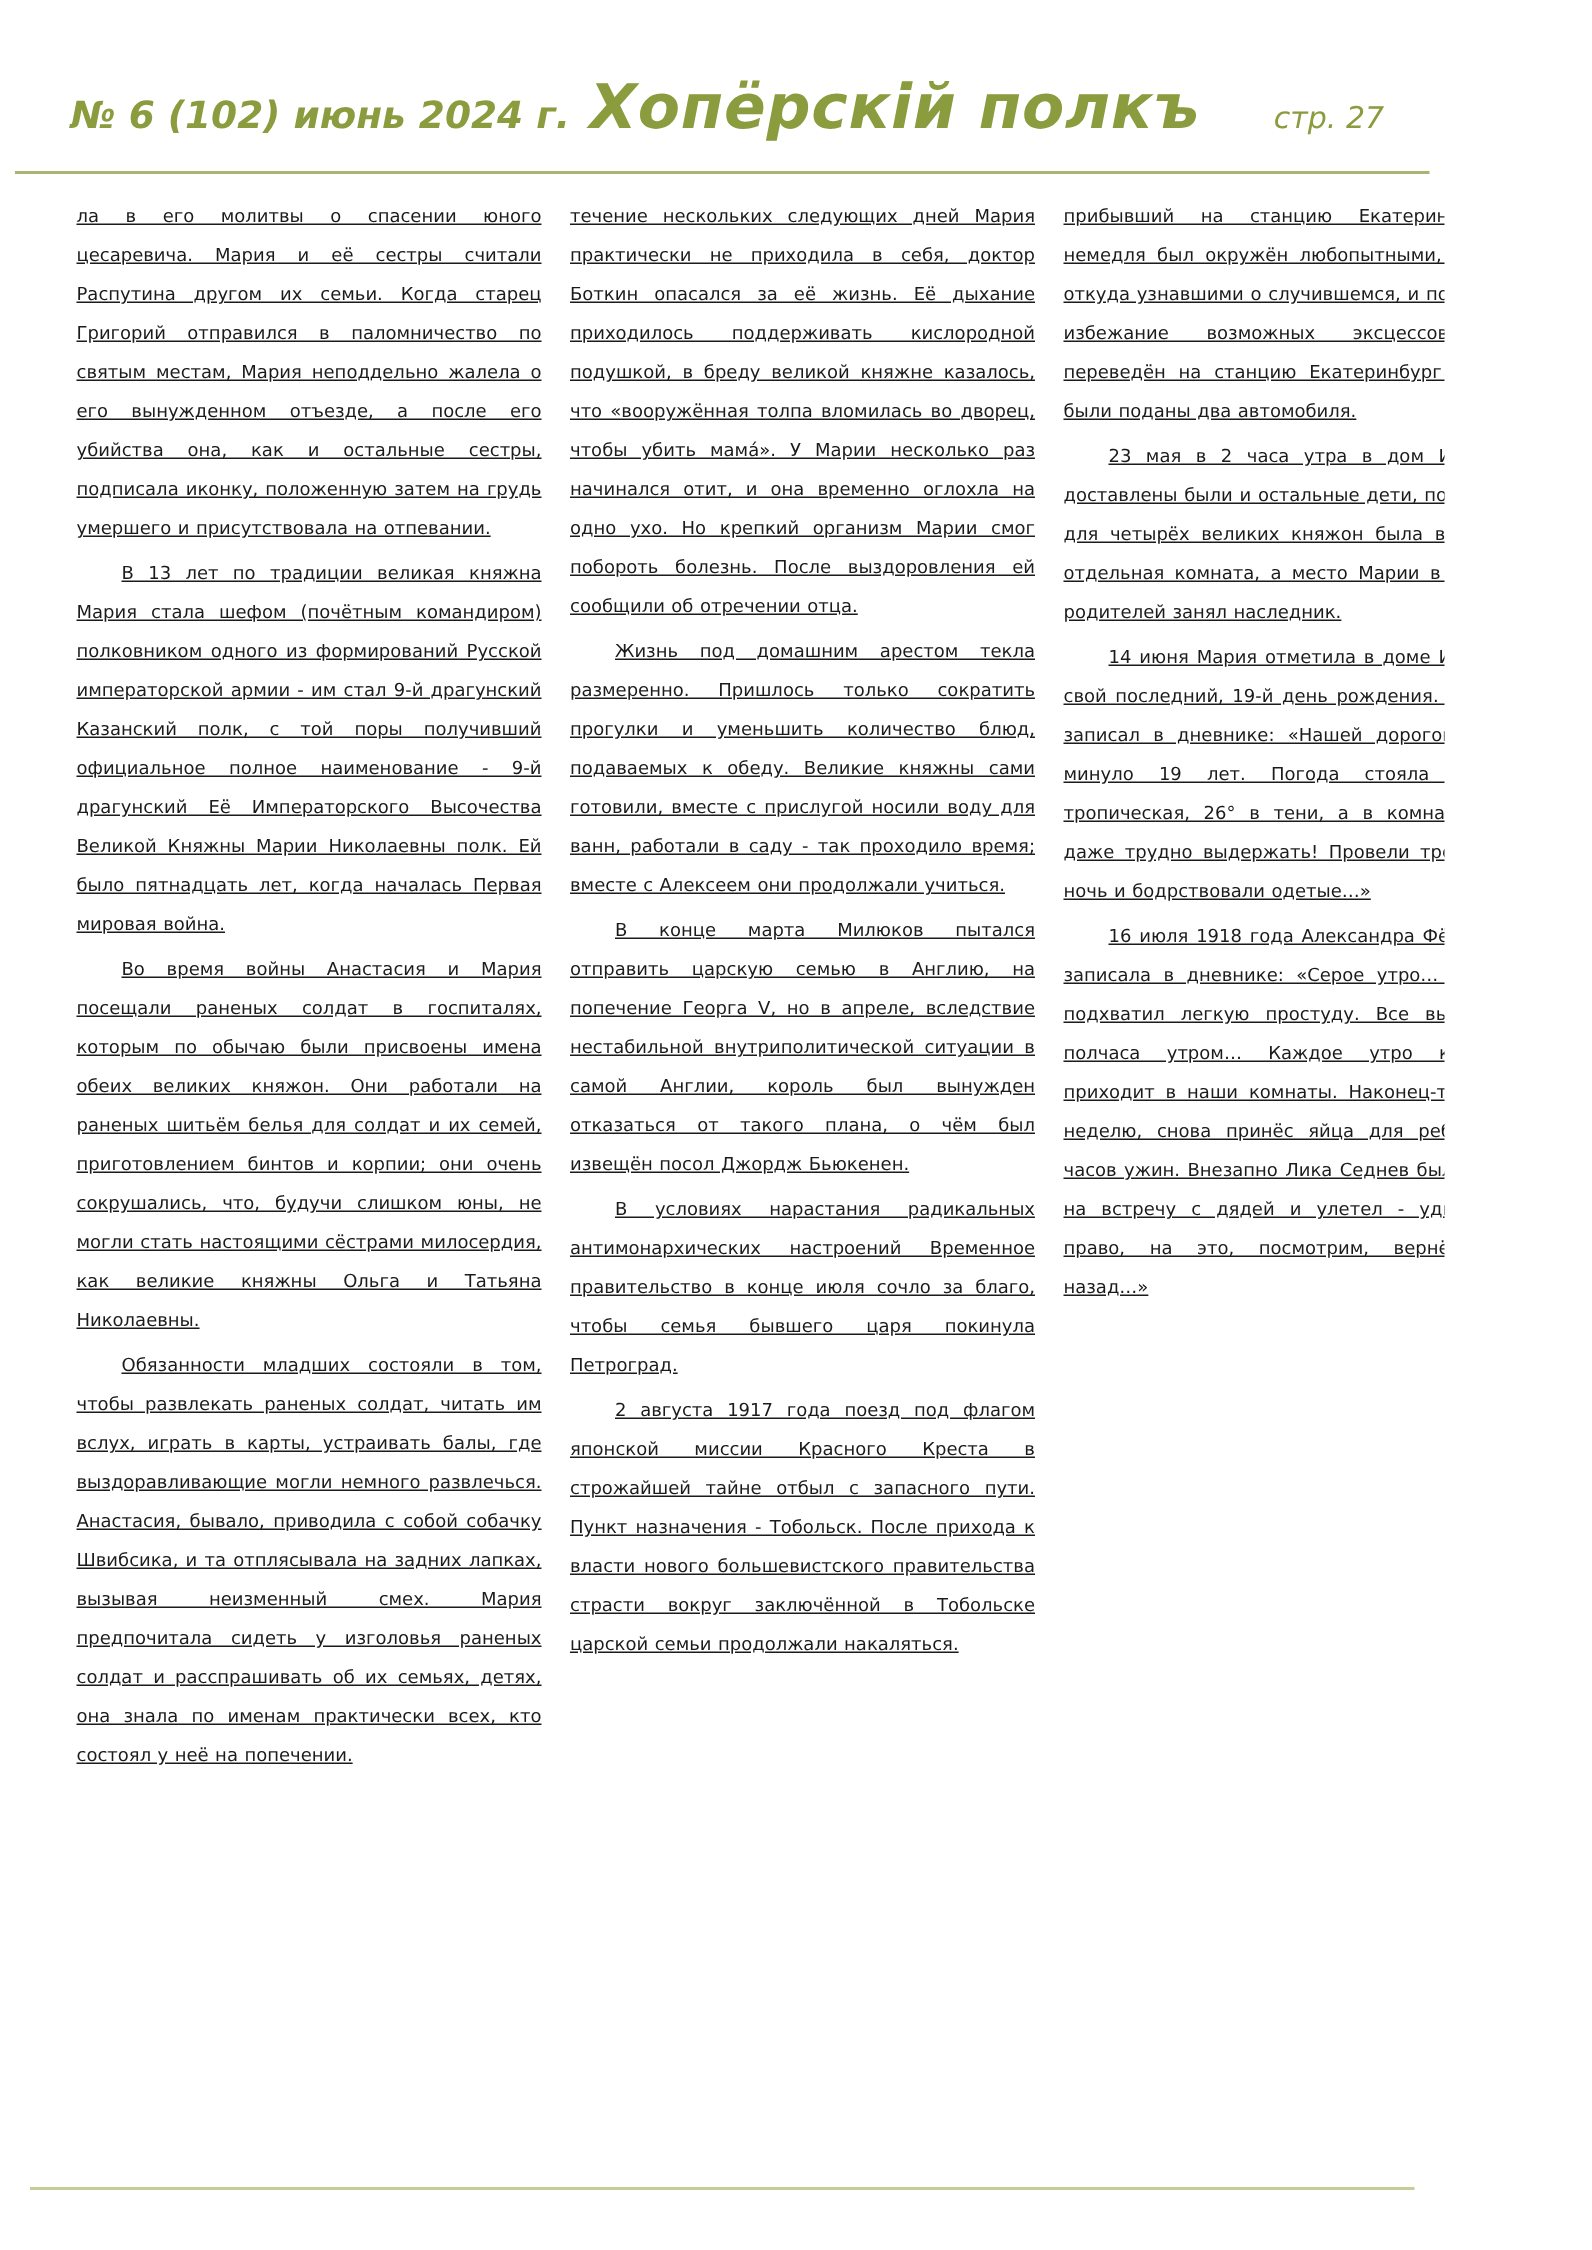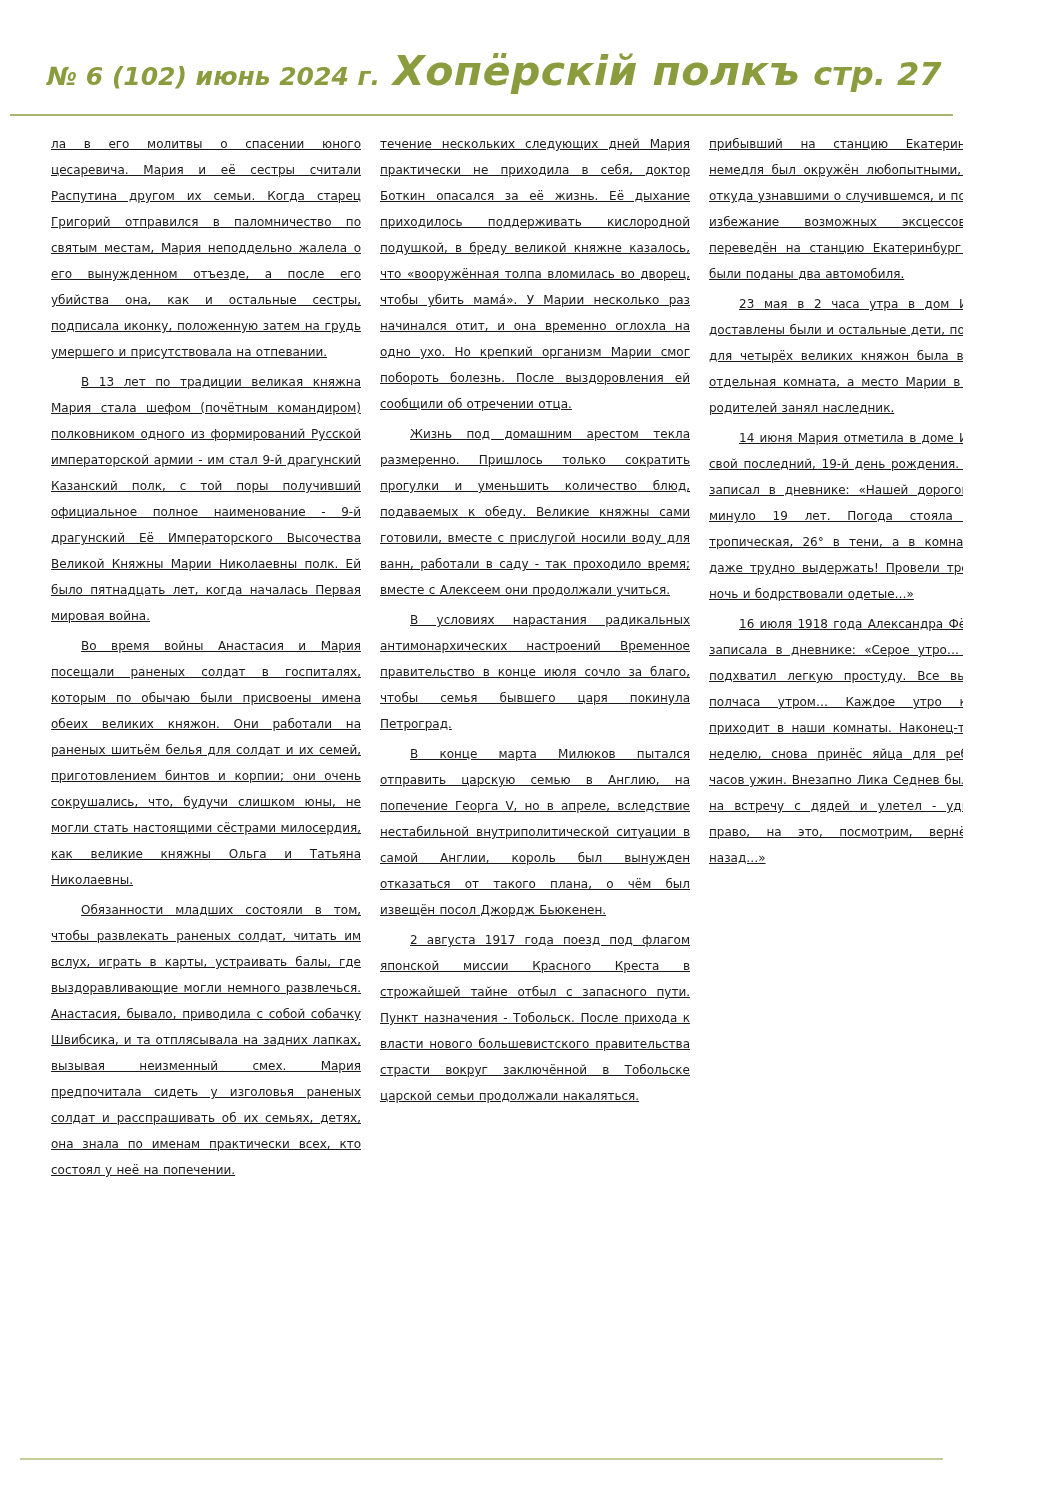--- a/index.html
+++ b/index.html
@@ -22,22 +22,22 @@
   }
   .issue {
     font-size: 25px; font-weight: bold; font-style: italic;
     justify-self: start; white-space: nowrap;
   }
   .title {
     margin: 13px; font-size: 41px; font-weight: bold; font-style: italic;
     justify-self: center; white-space: nowrap; letter-spacing: 0.5px;
   }
   .pageno {
-    font-size: 32px; font-weight: bold; font-style: italic;
-    justify-self: end; white-space: nowrap;
+    font-size: 20px; font-weight: normal; font-style: italic;
+    justify-self: end; white-space: nowrap; margin-left: 36px;
   }
   .rule {
     height: 0; border-top: 2px solid #a9b470;
     margin: 0 10px;
   }
   .rule.top { margin-top: 6px; }
   .rule.bottom { position: absolute; left: 10px; right: 10px; bottom: 40px; border-top-color: #c6cd98; }
 
   
   .columns {
@@ -80,22 +80,22 @@
   <main class="columns">
     <div class="col">
         <p class="para">ла в его молитвы о спасении юного цесаревича. Мария и её сестры считали Распутина другом их семьи. Когда старец Григорий отправился в паломничество по святым местам, Мария неподдельно жалела о его вынужденном отъезде, а после его убийства она, как и остальные сестры, подписала иконку, положенную затем на грудь умершего и присутствовала на отпевании.</p>
         <p class="para indent">В 13 лет по традиции великая княжна Мария стала шефом (почётным командиром) полковником одного из формирований Русской императорской армии - им стал 9-й драгунский Казанский полк, с той поры получивший официальное полное наименование - 9-й драгунский Её Императорского Высочества Великой Княжны Марии Николаевны полк. Ей было пятнадцать лет, когда началась Первая мировая война.</p>
         <p class="para indent">Во время войны Анастасия и Мария посещали раненых солдат в госпиталях, которым по обычаю были присвоены имена обеих великих княжон. Они работали на раненых шитьём белья для солдат и их семей, приготовлением бинтов и корпии; они очень сокрушались, что, будучи слишком юны, не могли стать настоящими сёстрами милосердия, как великие княжны Ольга и Татьяна Николаевны.</p>
         <p class="para indent">Обязанности младших состояли в том, чтобы развлекать раненых солдат, читать им вслух, играть в карты, устраивать балы, где выздоравливающие могли немного развлечься. Анастасия, бывало, приводила с собой собачку Швибсика, и та отплясывала на задних лапках, вызывая неизменный смех. Мария предпочитала сидеть у изголовья раненых солдат и расспрашивать об их семьях, детях, она знала по именам практически всех, кто состоял у неё на попечении.</p>
       </div>
     <div class="col">
         <p class="para">течение нескольких следующих дней Мария практически не приходила в себя, доктор Боткин опасался за её жизнь. Её дыхание приходилось поддерживать кислородной подушкой, в бреду великой княжне казалось, что «вооружённая толпа вломилась во дворец, чтобы убить мамá». У Марии несколько раз начинался отит, и она временно оглохла на одно ухо. Но крепкий организм Марии смог побороть болезнь. После выздоровления ей сообщили об отречении отца.</p>
         <p class="para indent">Жизнь под домашним арестом текла размеренно. Пришлось только сократить прогулки и уменьшить количество блюд, подаваемых к обеду. Великие княжны сами готовили, вместе с прислугой носили воду для ванн, работали в саду - так проходило время; вместе с Алексеем они продолжали учиться.</p>
+        <p class="para indent">В конце марта Милюков пытался отправить царскую семью в Англию, на попечение Георга V, но в апреле, вследствие нестабильной внутриполитической ситуации в самой Англии, король был вынужден отказаться от такого плана, о чём был извещён посол Джордж Бьюкенен.</p>
         <p class="para indent">В условиях нарастания радикальных антимонархических настроений Временное правительство в конце июля сочло за благо, чтобы семья бывшего царя покинула Петроград.</p>
-        <p class="para indent">В конце марта Милюков пытался отправить царскую семью в Англию, на попечение Георга V, но в апреле, вследствие нестабильной внутриполитической ситуации в самой Англии, король был вынужден отказаться от такого плана, о чём был извещён посол Джордж Бьюкенен.</p>
         <p class="para indent">2 августа 1917 года поезд под флагом японской миссии Красного Креста в строжайшей тайне отбыл с запасного пути. Пункт назначения - Тобольск. После прихода к власти нового большевистского правительства страсти вокруг заключённой в Тобольске царской семьи продолжали накаляться.</p>
       </div>
     <div class="col">
         <p class="para">прибывший на станцию Екатеринбург I, немедля был окружён любопытными, невесть откуда узнавшими о случившемся, и потому, во избежание возможных эксцессов, был переведён на станцию Екатеринбург II, куда были поданы два автомобиля.</p>
         <p class="para indent">23 мая в 2 часа утра в дом Ипатьева доставлены были и остальные дети, после чего для четырёх великих княжон была выделена отдельная комната, а место Марии в спальне родителей занял наследник.</p>
         <p class="para indent">14 июня Мария отметила в доме Ипатьева свой последний, 19-й день рождения. Николай записал в дневнике: «Нашей дорогой Марии минуло 19 лет. Погода стояла та же тропическая, 26° в тени, а в комнатах 24°, даже трудно выдержать! Провели тревожную ночь и бодрствовали одетые…»</p>
         <p class="para indent">16 июля 1918 года Александра Фёдоровна записала в дневнике: «Серое утро… Ребенок подхватил легкую простуду. Все вышли на полчаса утром… Каждое утро комиссар приходит в наши комнаты. Наконец-то, через неделю, снова принёс яйца для ребенка. 8 часов ужин. Внезапно Лика Седнев был вызван на встречу с дядей и улетел - удивляюсь, право, на это, посмотрим, вернётся ли назад…»</p>
       </div>
   </main>
 

